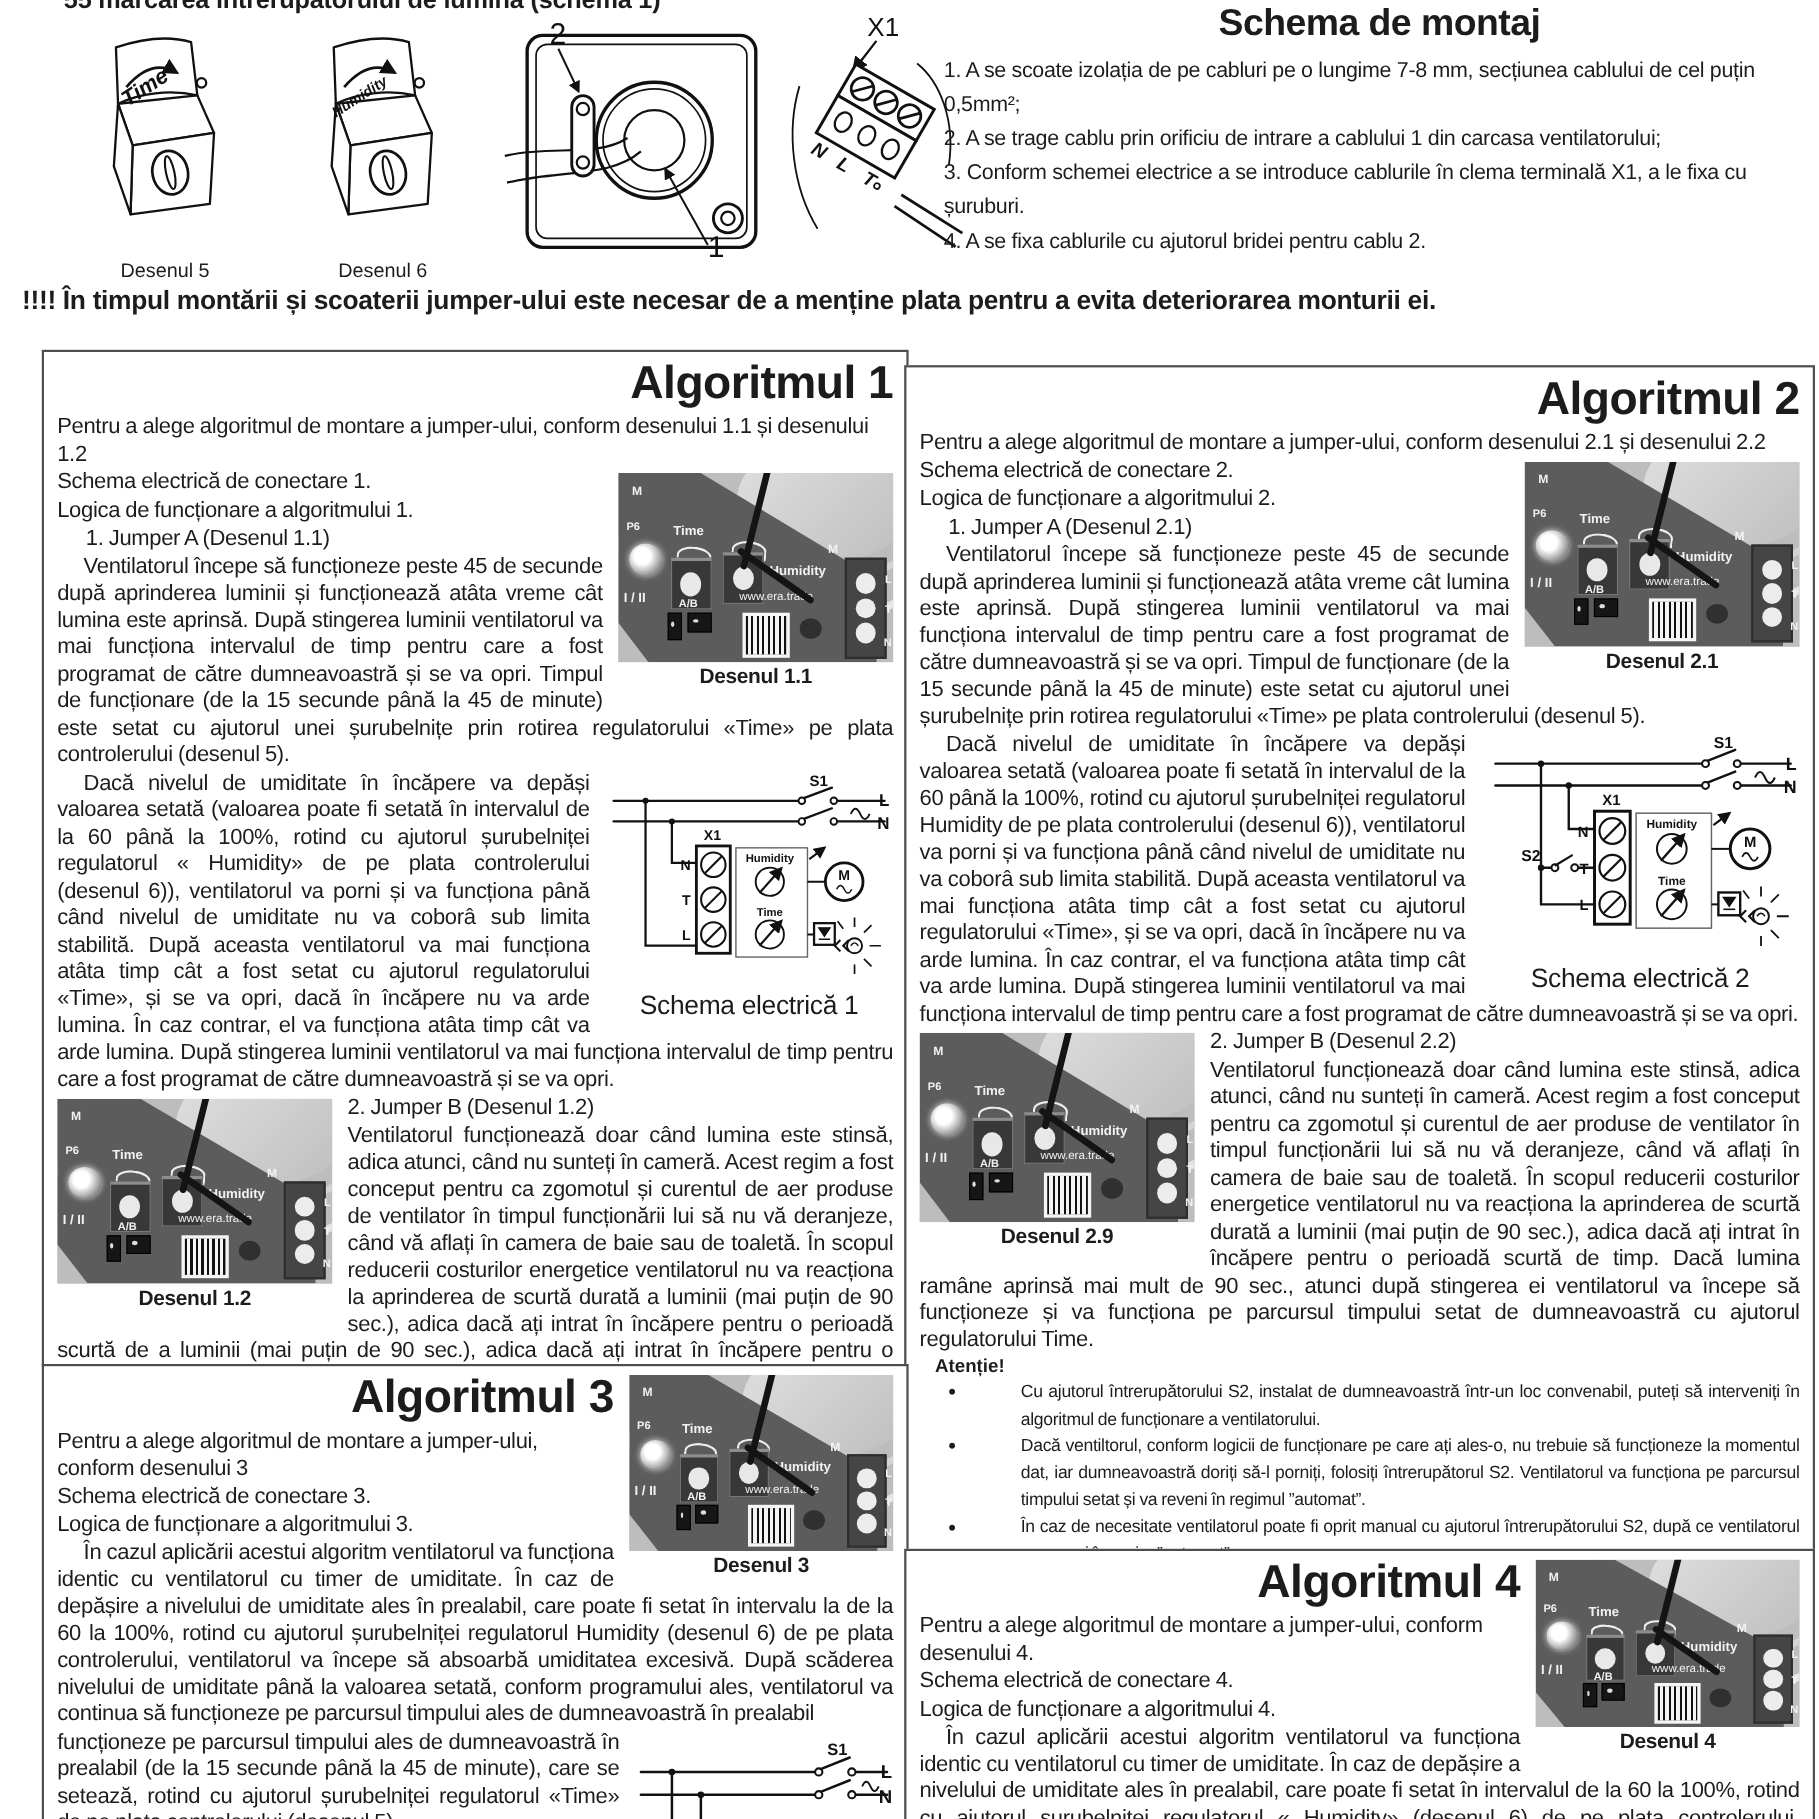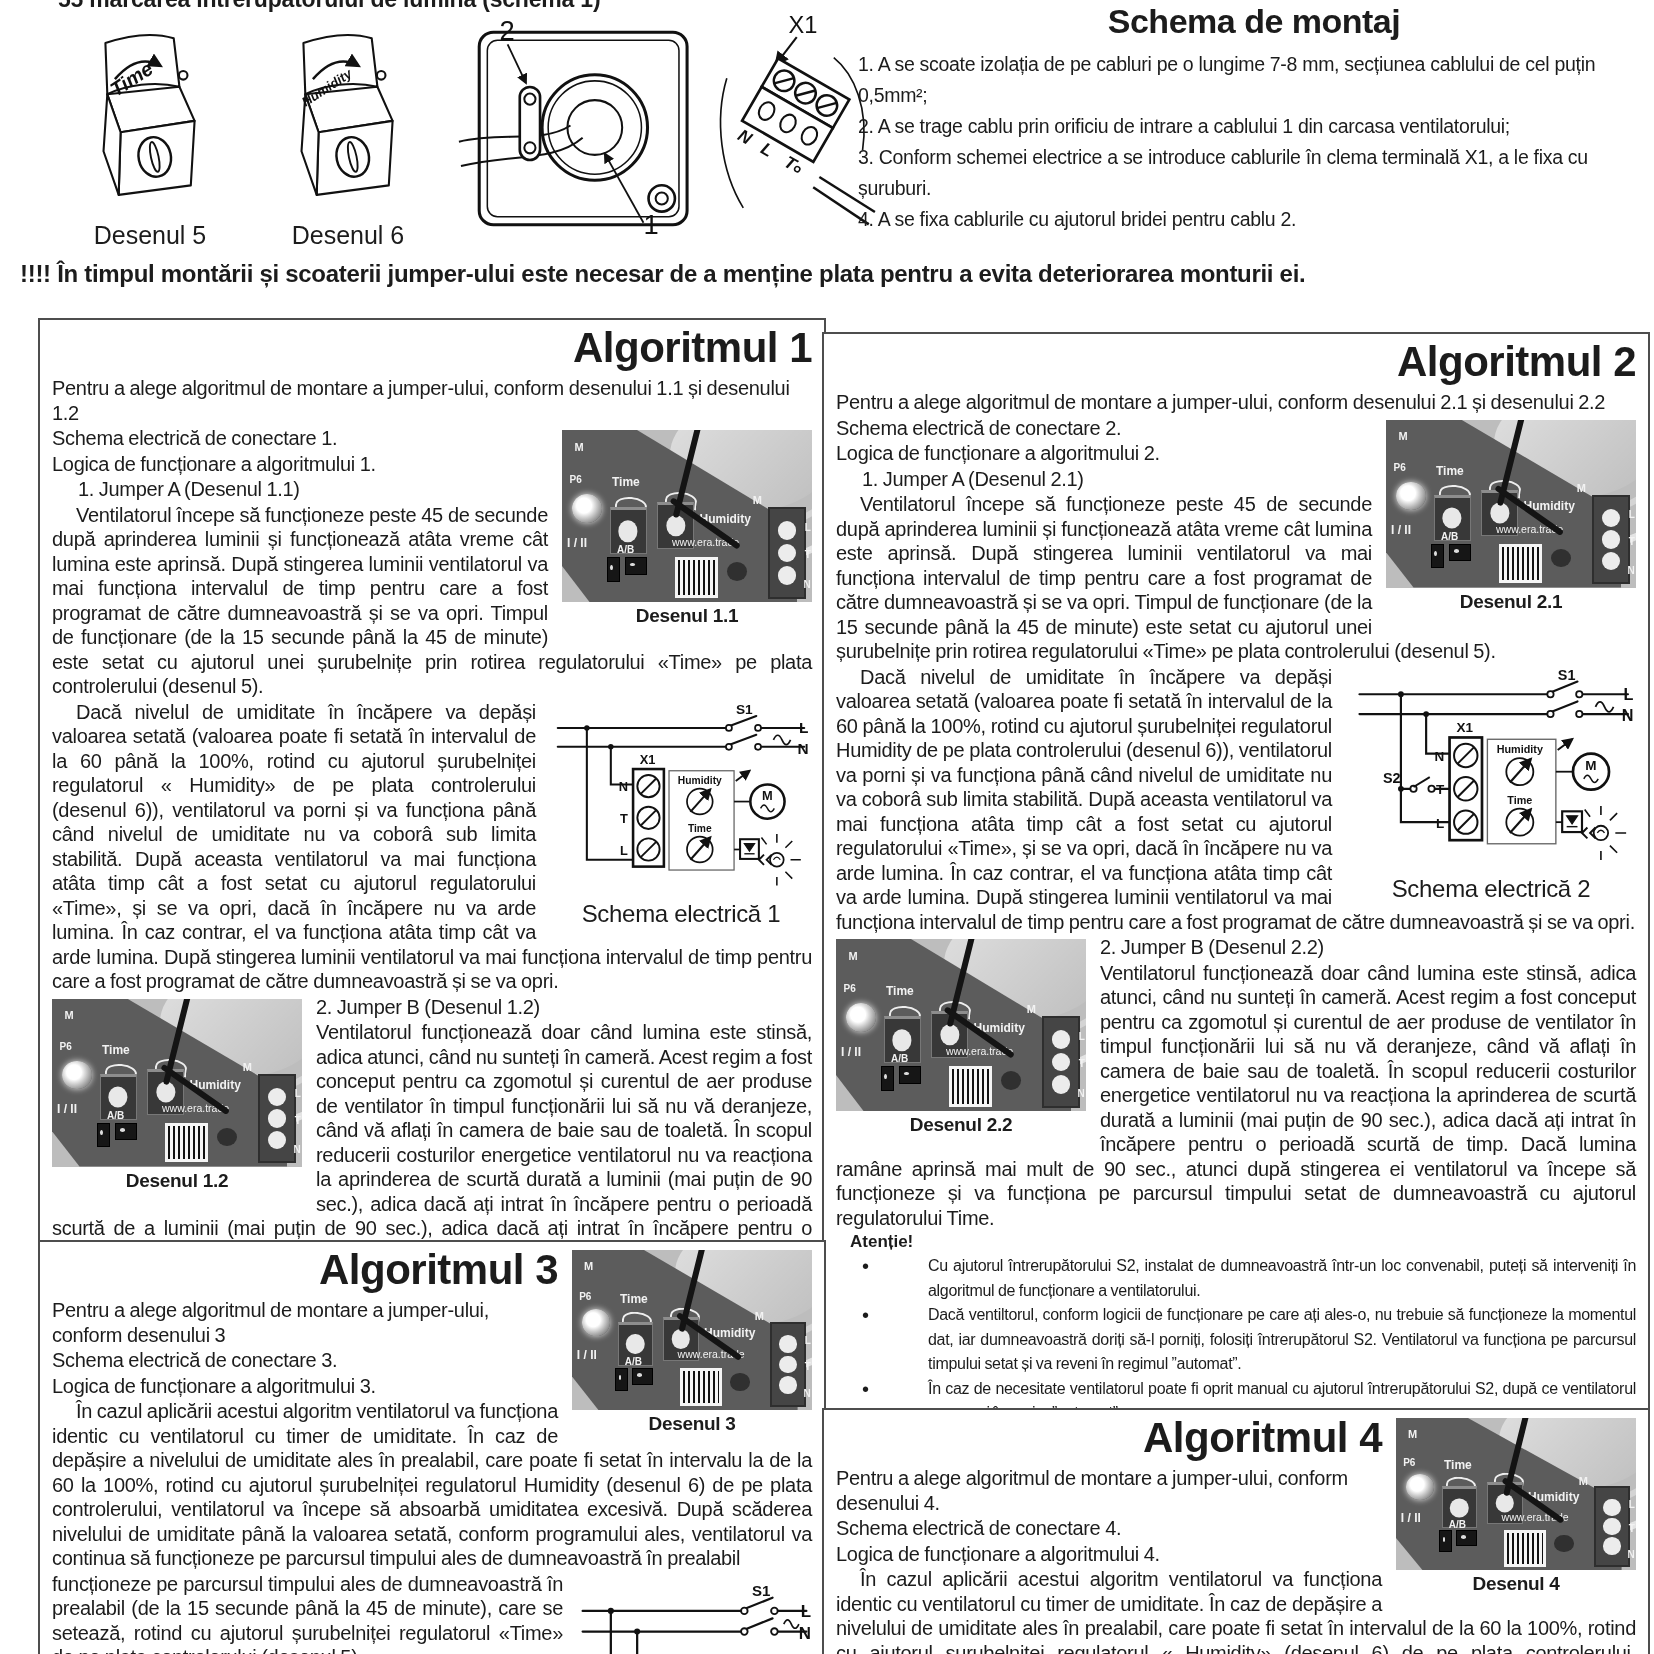--- a/index.html
+++ b/index.html
@@ -9,21 +9,21 @@
   .bt{font-size:20px;line-height:24.5px;letter-spacing:-0.3px;word-spacing:-0.5px;margin:0 0 1px;}
   .just{text-align:justify;}
   .ind{text-indent:24px;}
   .sub{margin-left:26px;}
   h1,h2{font-family:"Liberation Sans",sans-serif;}
   
   .top-cut{position:absolute;left:58px;top:0;height:13px;overflow:hidden;width:900px;}
   .top-cut span{display:block;margin-top:-14px;font-weight:bold;font-size:23px;letter-spacing:-0.2px;}
   
   .tfig{position:absolute;text-align:center;}
-  .tcap{font-size:25px;margin-top:6px;}
+  .tcap{font-size:18px;margin-top:20px;}
   svg text{font-family:"Liberation Sans",sans-serif;fill:#111;}
   
   .montaj{position:absolute;left:858px;top:2px;width:792px;}
   .montaj h1{font-size:34px;margin:0 0 8px;text-align:center;letter-spacing:-0.5px;}
   .montaj .step{font-size:19.5px;line-height:31px;letter-spacing:-0.3px;}
   
   .warning{position:absolute;left:20px;top:260px;width:1614px;text-align:left;
            font-weight:bold;font-size:24px;letter-spacing:-0.3px;}
   
   .box{position:absolute;border:2px solid #4d4d4d;background:#fff;box-sizing:border-box;
@@ -536,21 +536,21 @@
     <span class="tc"></span>
     <span class="tc"></span>
   </div>
   <span class="pl pl-tm">M</span>
   <span class="pl pl-tl">L</span>
   <span class="pl pl-tt">T</span>
   <span class="pl pl-tn">N</span>
   <div class="wire w1"></div>
   <div class="wire w2"></div>
 </div>
-    <figcaption class="figcap">Desenul 2.2</figcaption>
+    <figcaption class="figcap">Desenul 2.9</figcaption>
   </figure>
   <p class="bt">2. Jumper B (Desenul 2.2)</p>
   <p class="bt just">Ventilatorul funcționează doar când lumina este stinsă, adica atunci, când nu sunteți în cameră. Acest regim a fost conceput pentru ca zgomotul și curentul de aer produse de ventilator în timpul funcționării lui să nu vă deranjeze, când vă aflați în camera de baie sau de toaletă. În scopul reducerii costurilor energetice ventilatorul nu va reacționa la aprinderea de scurtă durată a luminii (mai puțin de 90 sec.), adica dacă ați intrat în încăpere pentru o perioadă scurtă de timp. Dacă lumina ramâne aprinsă mai mult de 90 sec., atunci după stingerea ei ventilatorul va începe să funcționeze și va funcționa pe parcursul timpului setat de dumneavoastră cu ajutorul regulatorului Time.</p>
   <div class="attn-title">Atenție!</div>
   <ul class="attn">
     <li>Cu ajutorul întrerupătorului S2, instalat de dumneavoastră într-un loc convenabil, puteți să interveniți în algoritmul de funcționare a ventilatorului.</li>
     <li>Dacă ventiltorul, conform logicii de funcționare pe care ați ales-o, nu trebuie să funcționeze la momentul dat, iar dumneavoastră doriți să-l porniți, folosiți întrerupătorul S2. Ventilatorul va funcționa pe parcursul timpului setat și va reveni  în regimul ”automat”.</li>
     <li>În caz de necesitate ventilatorul poate fi oprit manual cu ajutorul întrerupătorului S2, după ce ventilatorul va reveni în regim ”automat”.</li>
     <li>De fiecare dată după oprirea/pornirea luminii ventilatorul  reveni în regim de lucru ”automat”.</li>
   </ul>

